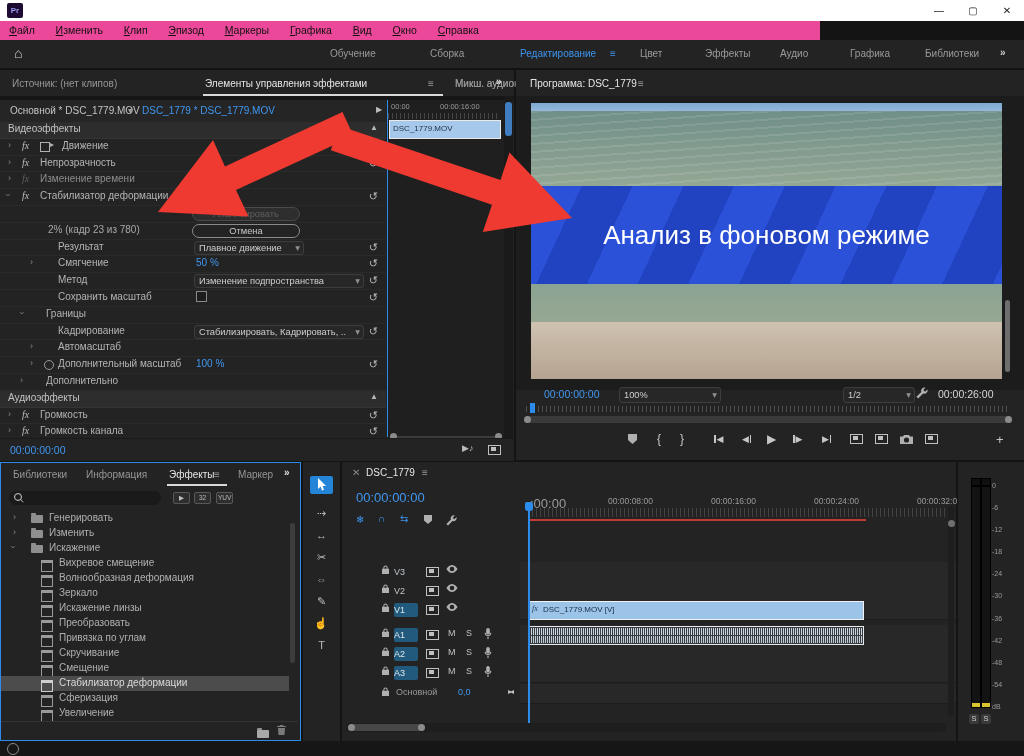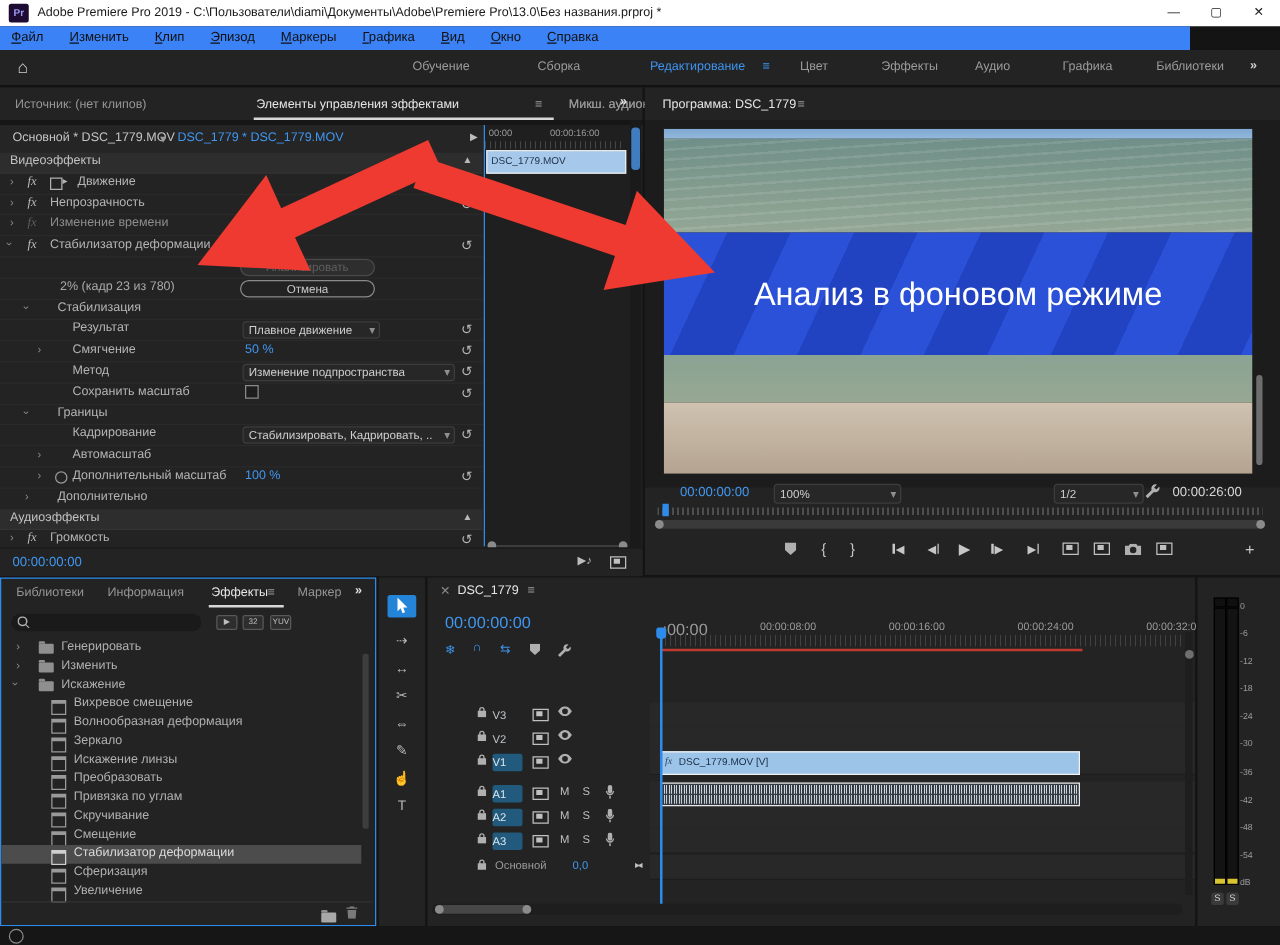--- a/index.html
+++ b/index.html
@@ -6,21 +6,21 @@
   .app{position:relative;width:1024px;height:756px;background:#141414;overflow:hidden;
        font-family:"Liberation Sans",sans-serif;color:#b8b8b8;font-size:10px;user-select:none}
   .ab{position:absolute}
   svg{display:block}
   
   .titlebar{left:0;top:0;width:1024px;height:21px;background:#ffffff;color:#111}
   .prbadge{position:absolute;left:7px;top:3px;width:16px;height:15px;background:#1d0b33;color:#9e9bf5;
            font-size:8px;font-weight:bold;text-align:center;line-height:15px;border-radius:2px}
   .wtitle{position:absolute;left:30px;top:5px;font-size:10px;color:#1a1a1a;white-space:nowrap}
   .wbtn{position:absolute;top:0;width:34px;height:21px;text-align:center;line-height:21px;color:#222;font-size:10px}
-  .menubar{left:0;top:21px;width:952px;height:19px;background:#3b82f6;border-bottom:1px solid #f97316}
+  .menubar{left:0;top:21px;width:820px;height:19px;background:#ec4899;border-bottom:1px solid #f97316}
   .menuitem{display:inline-block;padding:3px 9px;font-size:10.5px;color:#111}
   .menuitem::first-letter{text-decoration:underline}
   
   .wsbar{left:0;top:40px;width:1024px;height:28px;background:#232323;border-bottom:2px solid #121212}
   .wstab{display:inline-block;padding:8px 10px 6px;font-size:10px;color:#9b9b9b}
   .wstab.on{color:#3d94ef}
   
   .panel{background:#232323}
   .ptab{font-size:10px;color:#969696;white-space:nowrap}
   .ptab.on{color:#e6e6e6}
@@ -65,21 +65,20 @@
   .knob{position:absolute;width:7px;height:7px;border-radius:50%;background:#8b8b8b}
   .scrolltrack{position:absolute;height:7px;background:#3a3a3a;border-radius:4px}
 </style>
 </head>
 <body>
 
 <div class="app">
 
   <div class="ab titlebar">
     <span class="prbadge">Pr</span>
-    <span class="wtitle">Adobe Premiere Pro 2019 - C:\Пользователи\diami\Документы\Adobe\Premiere Pro\13.0\Без названия.prproj *</span>
     <span class="wbtn" style="right:68px">—</span>
     <span class="wbtn" style="right:34px">▢</span>
     <span class="wbtn" style="right:0">✕</span>
   </div>
 
   <div class="ab menubar">
     <span class="menuitem">Файл</span>
     <span class="menuitem">Изменить</span>
     <span class="menuitem">Клип</span>
     <span class="menuitem">Эпизод</span>
@@ -156,24 +155,20 @@
         <span class="fx" style="left:22px">fx</span>
         <span style="left:40px">Стабилизатор деформации</span>
         <span class="rst">↺</span>
       </div>
       <div class="ecr">
         <span class="pill" style="left:192px;width:106px;border-color:#4a4a4a;color:#5f5f5f;background:#2e2e2e;position:absolute">Анализировать</span>
       </div>
       <div class="ecr">
         <span style="left:48px;color:#a8a8a8">2% (кадр 23 из 780)</span>
         <span class="pill" style="left:192px;width:106px;position:absolute">Отмена</span>
-      </div>
-      <div class="ecr">
-        <span class="tw" style="left:20px;display:inline-block;transform:rotate(90deg)">›</span>
-        <span style="left:46px">Стабилизация</span>
       </div>
       <div class="ecr">
         <span style="left:58px">Результат</span>
         <span class="dd" style="left:194px;width:100px"><span>Плавное движение</span><span class="dar">▾</span></span>
         <span class="rst">↺</span>
       </div>
       <div class="ecr">
         <span class="tw" style="left:30px">›</span>
         <span style="left:58px">Смягчение</span>
         <span class="blue" style="left:196px">50 %</span>

